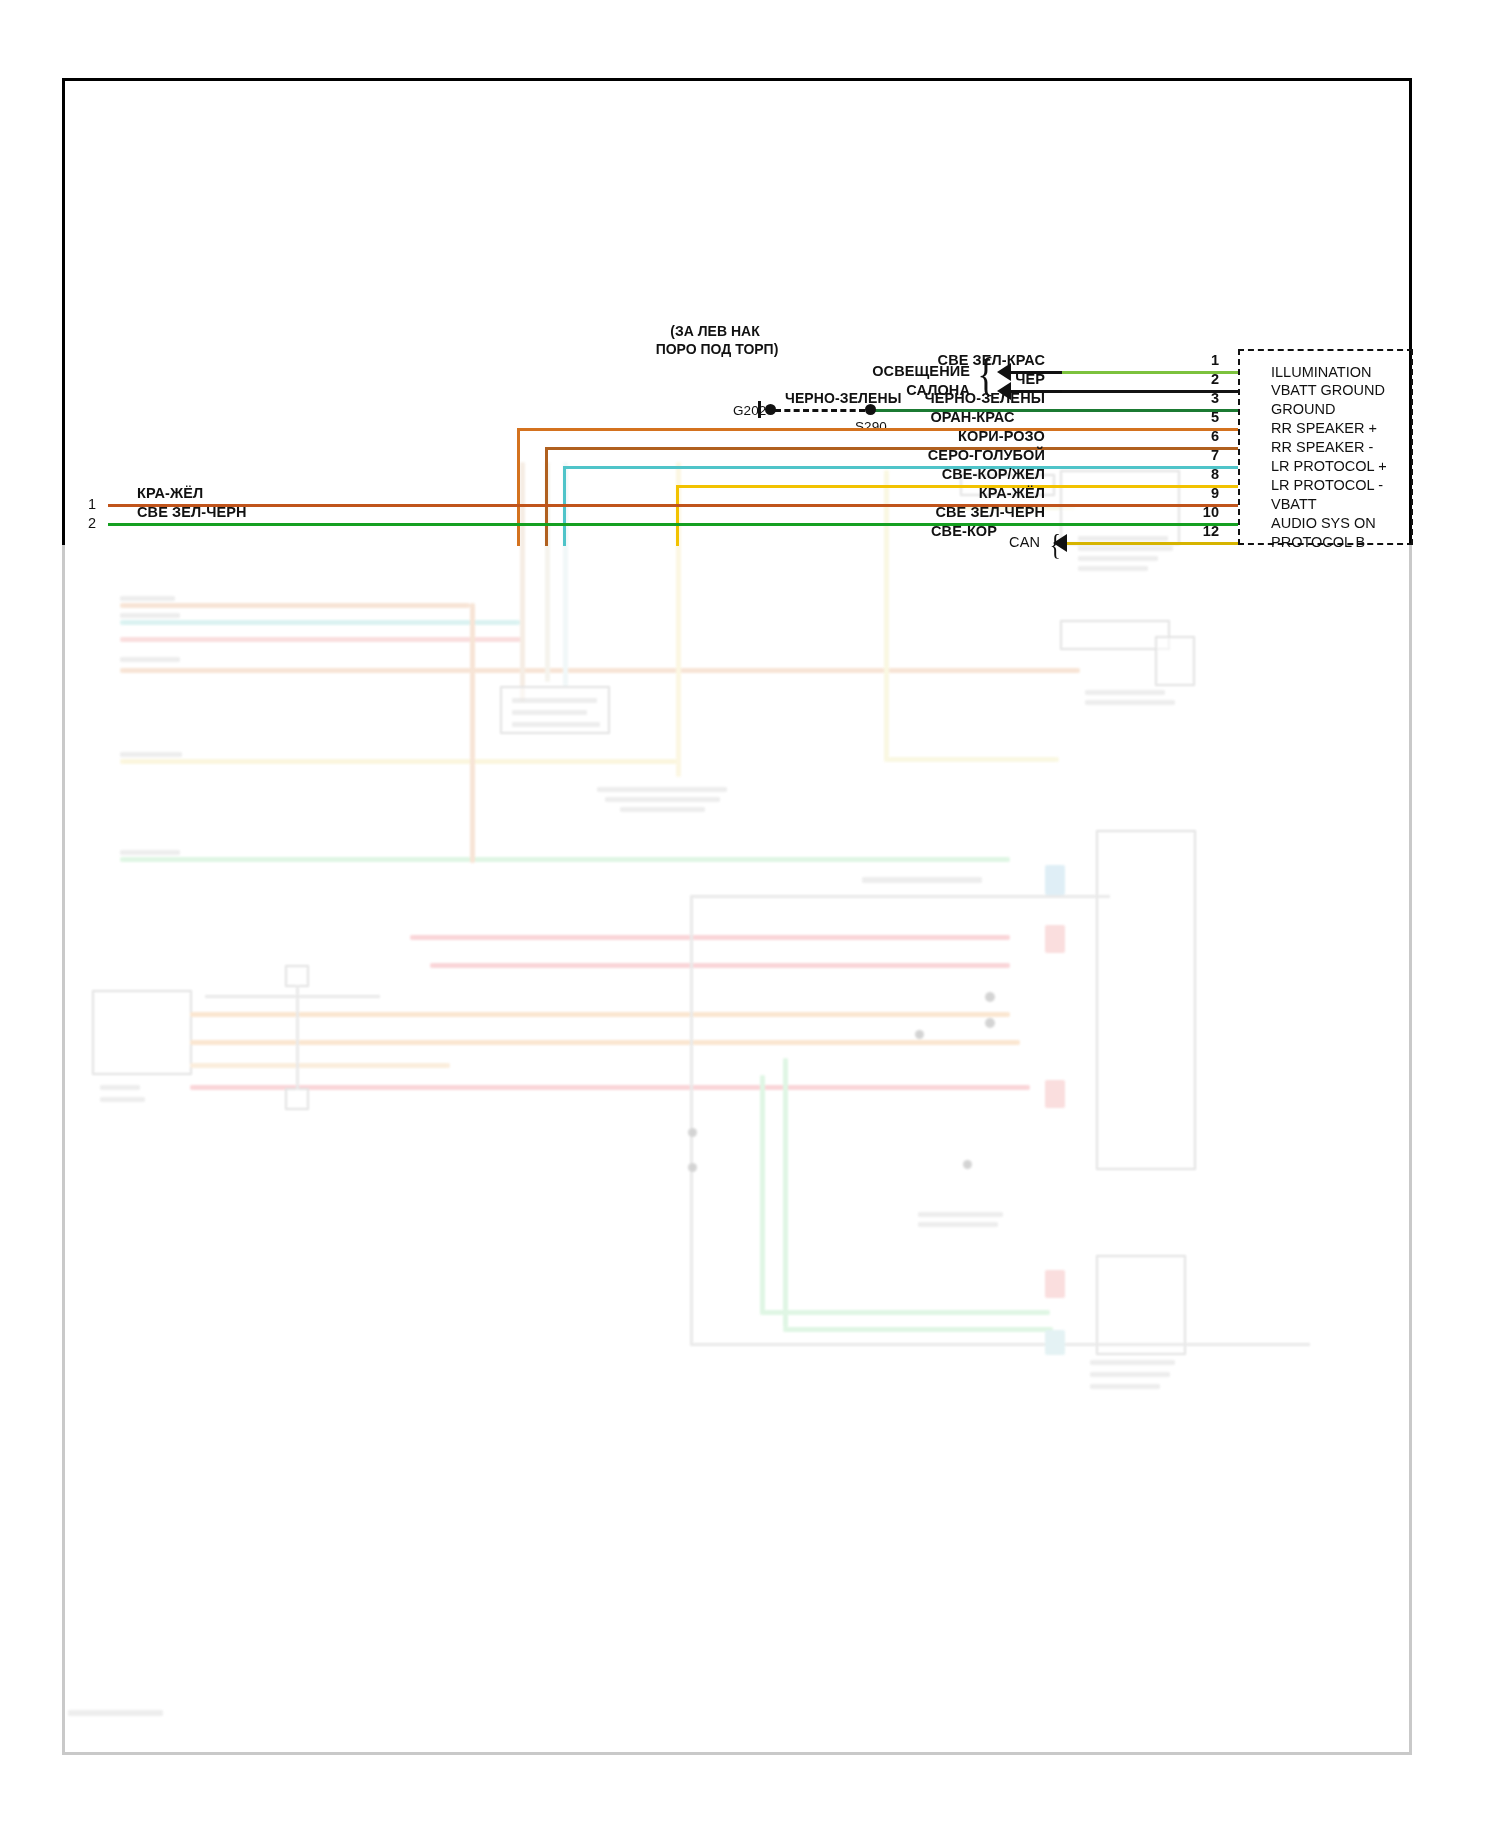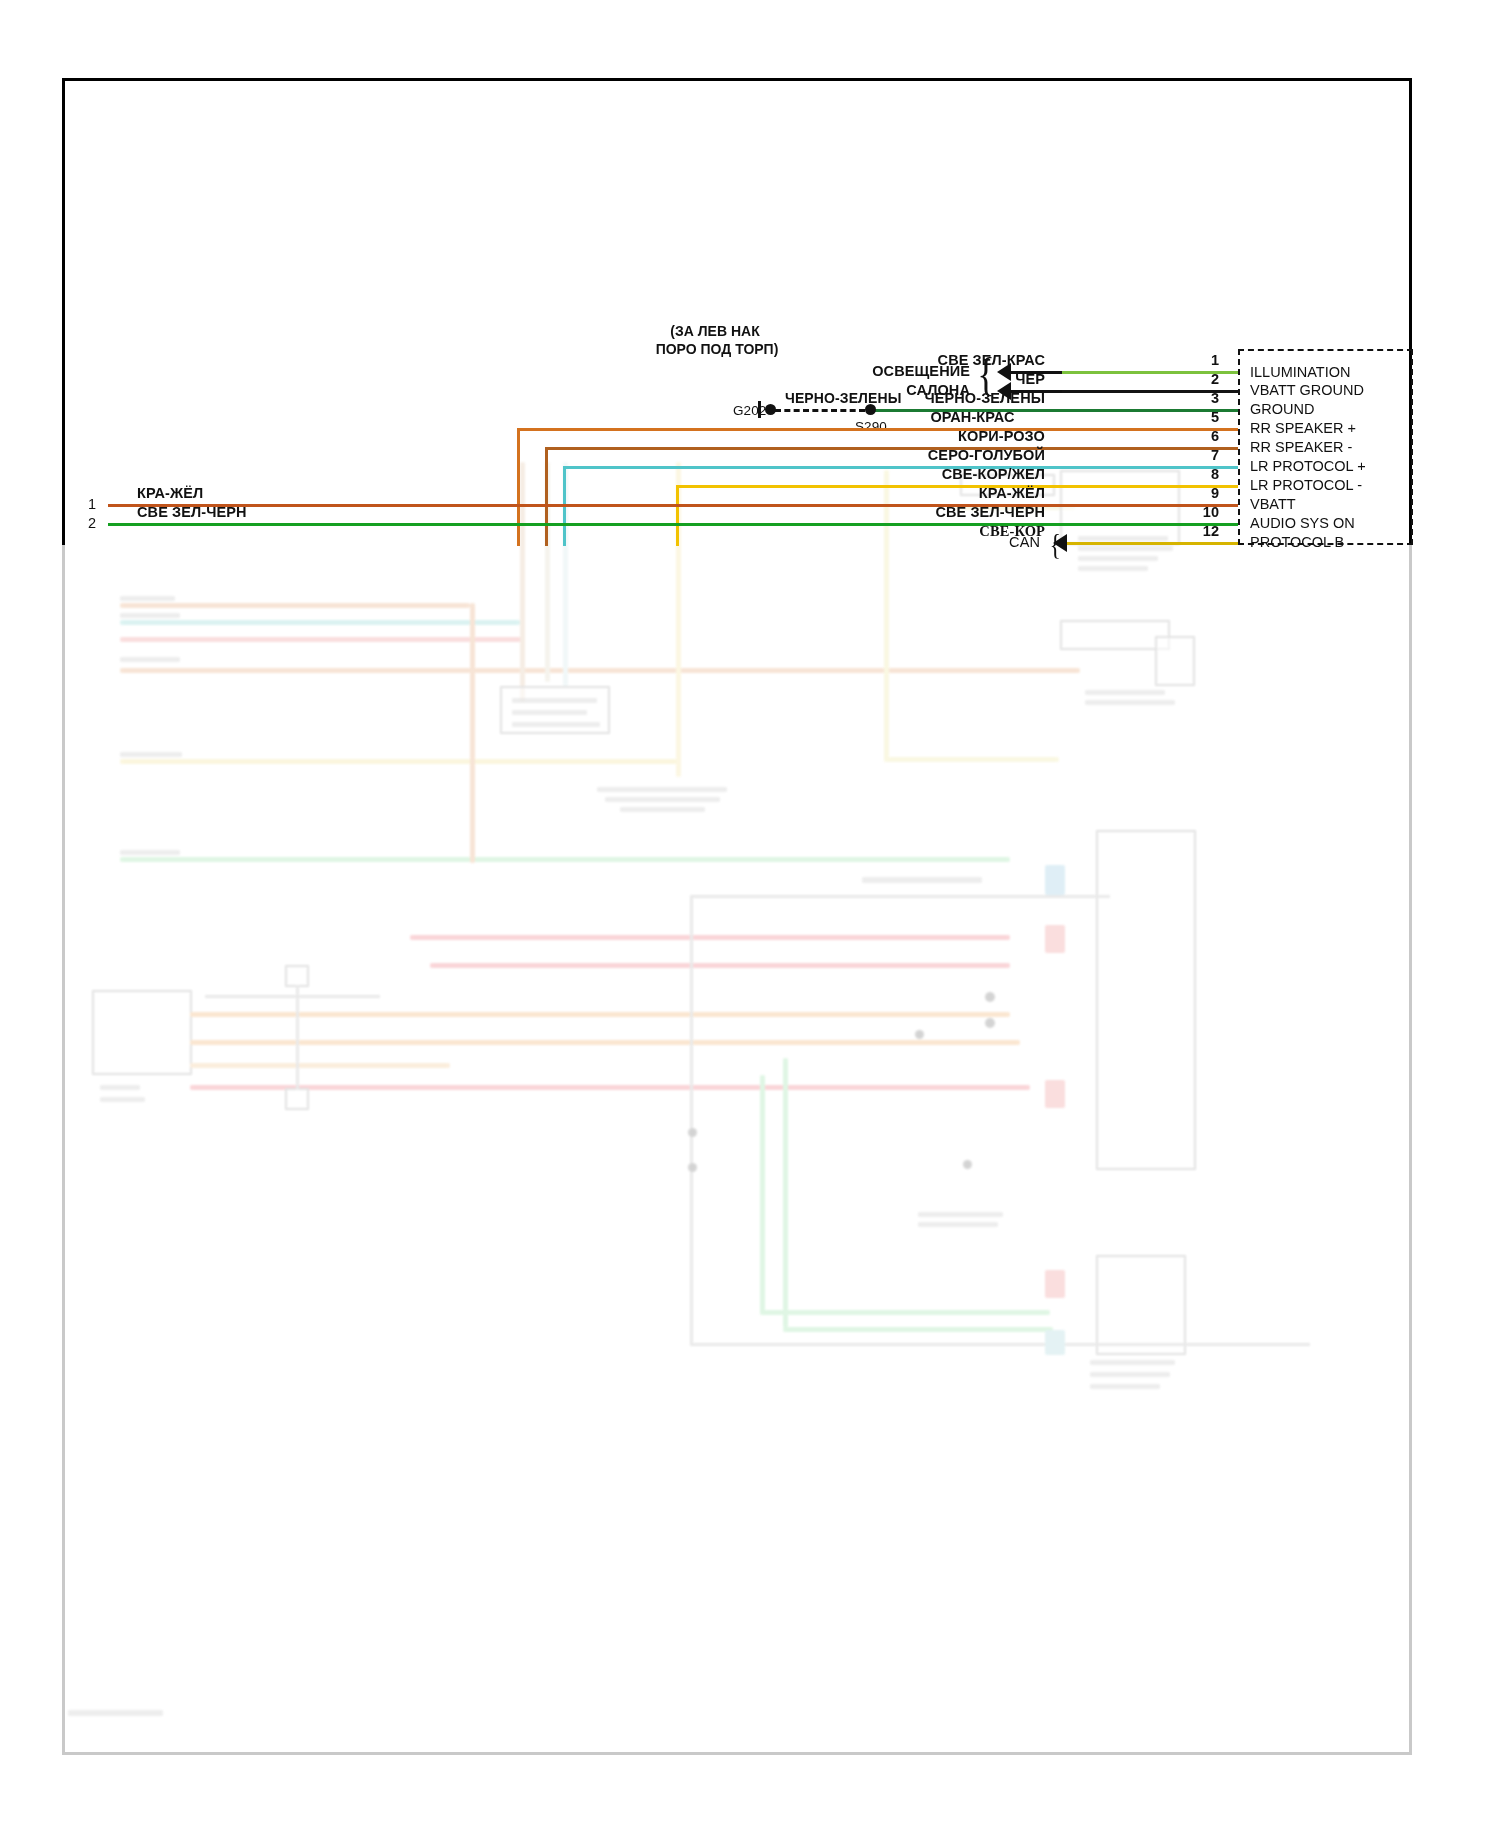--- a/index.html
+++ b/index.html
@@ -17,21 +17,21 @@
 
   
   .wire{position:absolute;height:3px;}
 
   
   .lbl{position:absolute;font-size:14.5px;font-weight:bold;color:#111;
        white-space:nowrap;line-height:1;letter-spacing:.1px;}
   .lbl.r{text-align:right;}
   .pin{position:absolute;font-size:14.5px;font-weight:bold;color:#111;
        width:26px;text-align:right;line-height:1;}
-  .eng{position:absolute;font-size:14.5px;color:#111;white-space:nowrap;line-height:1;}
+  .eng{position:absolute;font-size:14.5px;color:#111;white-space:nowrap;line-height:1;margin-left:21px;}
   .small{position:absolute;font-size:14px;font-weight:bold;color:#111;white-space:nowrap;line-height:1.25;text-align:center;}
 
   
   .conn-box{position:absolute;left:1238px;top:349px;width:175px;height:196px;
     border:2px dashed #111;border-right:2px dashed #111;box-sizing:border-box;}
 
   
   .arrow{position:absolute;width:0;height:0;border-top:9px solid transparent;
     border-bottom:9px solid transparent;border-right:14px solid #111;}
   .arrline{position:absolute;height:3px;background:#111;}
@@ -221,21 +221,21 @@
     <div class="lbl r" style="left:900px;top:486px;width:145px;">КРА-ЖЁЛ</div>
     <div class="pin" style="left:1193px;top:486px;">9</div>
     <div class="eng" style="left:1250px;top:497px;">VBATT</div>
 
     <div class="wire" style="left:108px;top:523px;width:1130px;background:#15a021;"></div>
     <div class="lbl r" style="left:880px;top:505px;width:165px;">СВЕ ЗЕЛ-ЧЕРН</div>
     <div class="pin" style="left:1193px;top:505px;">10</div>
     <div class="eng" style="left:1250px;top:516px;">AUDIO SYS ON</div>
 
     <div class="wire" style="left:1060px;top:542px;width:178px;background:#d6b400;"></div>
-    <div class="lbl r" style="left:920px;top:524px;width:125px;font-family:Liberation Serif, serif;">СВЕ-КОР</div>
+    <div class="lbl r" style="left:872px;top:524px;width:125px;">СВЕ-КОР</div>
     <div class="pin" style="left:1193px;top:524px;">12</div>
     <div class="eng" style="left:1250px;top:535px;">PROTOCOL B</div>
     <div class="brace" style="left:1048px;top:529px;font-size:30px;">{</div>
     <div class="arrow" style="left:1053px;top:534px;"></div>
     <div class="lbl r" style="left:955px;top:535px;width:85px;font-weight:normal;">CAN</div>
 
     <div class="pin" style="left:78px;top:497px;width:18px;font-weight:normal;">1</div>
     <div class="lbl" style="left:137px;top:486px;">КРА-ЖЁЛ</div>
     <div class="pin" style="left:78px;top:516px;width:18px;font-weight:normal;">2</div>
     <div class="lbl" style="left:137px;top:505px;">СВЕ ЗЕЛ-ЧЕРН</div>

